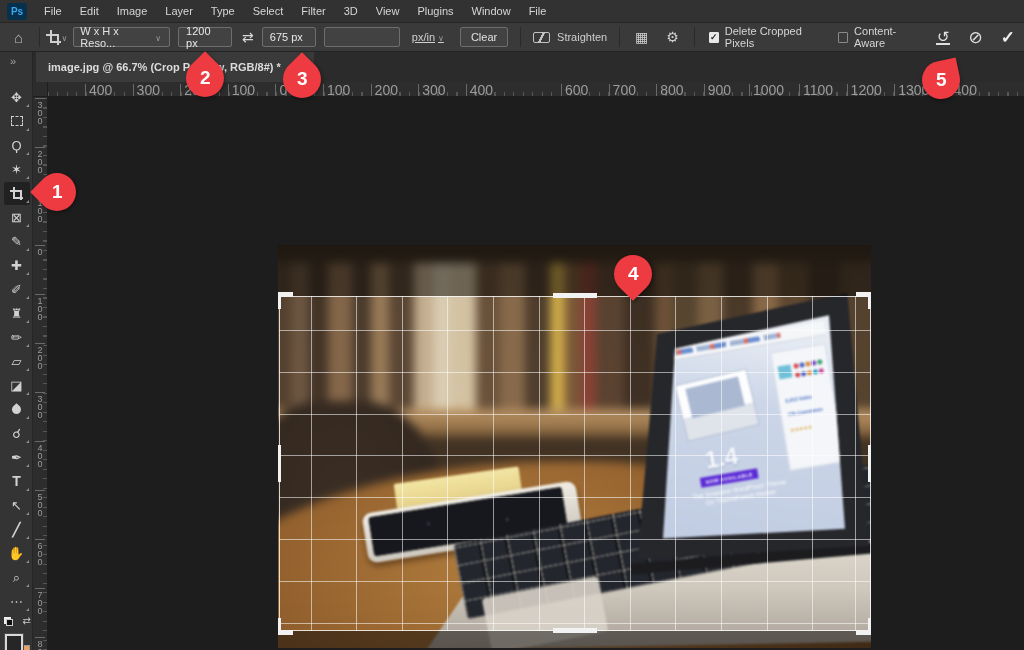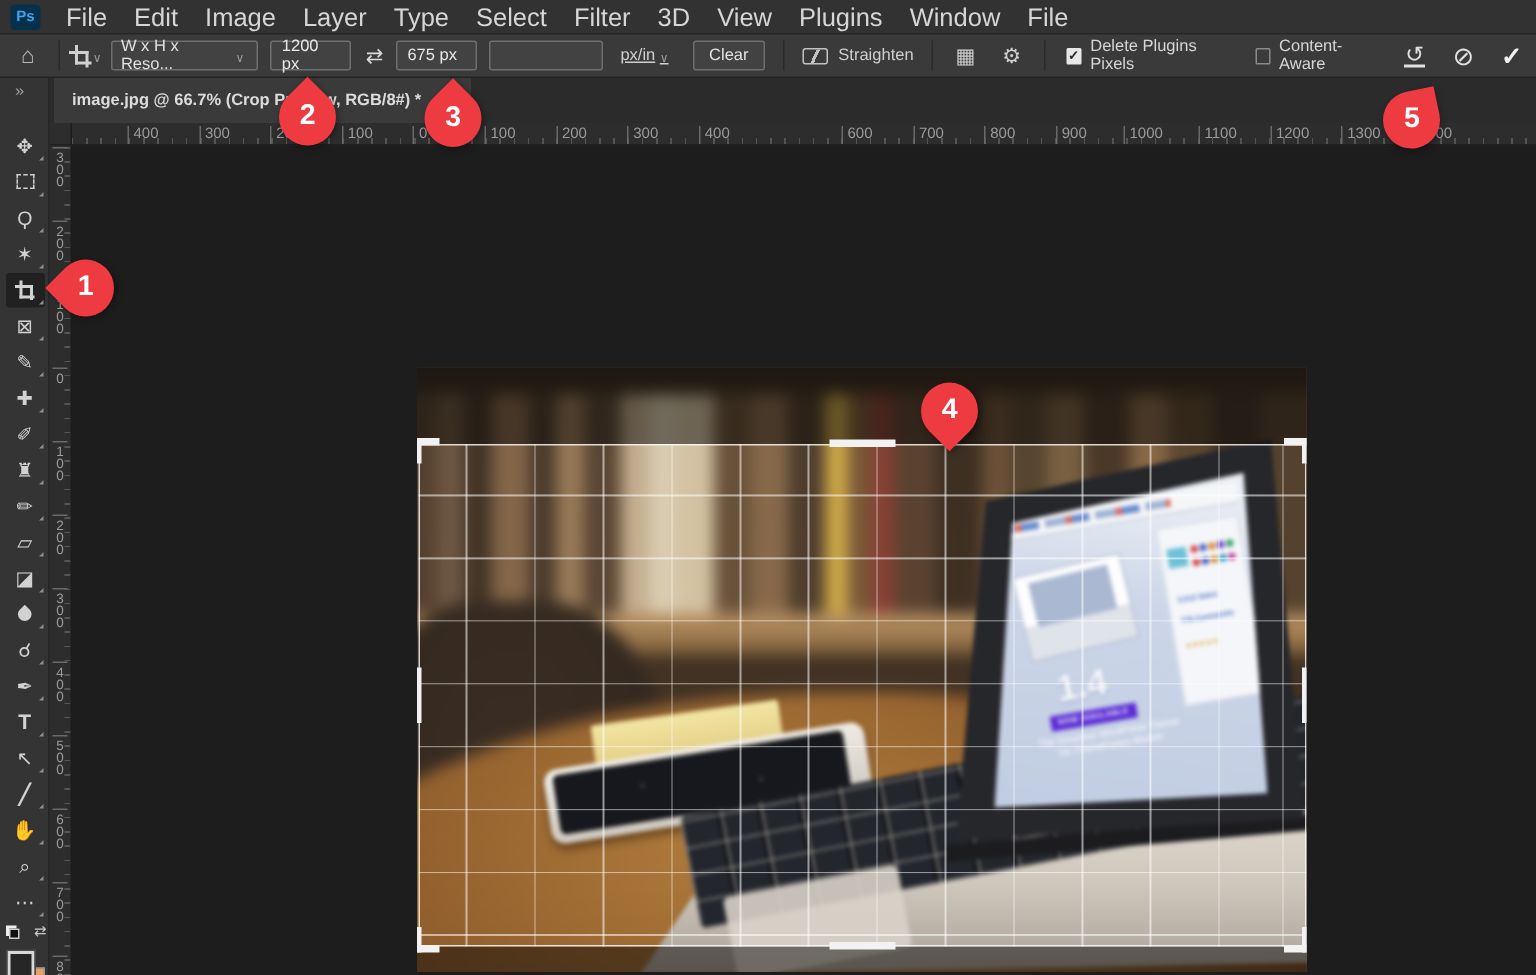--- a/index.html
+++ b/index.html
@@ -7,21 +7,21 @@
        font-family:"Liberation Sans",sans-serif;background:#1d1d1d;
        -webkit-user-select:none;user-select:none;}
   .app *{box-sizing:border-box;}
 
   
   .menubar{position:absolute;left:0;top:0;width:1024px;height:23px;background:#323232;
            display:flex;align-items:center;border-bottom:1px solid #262626;z-index:10;}
   .ps-logo{width:20px;height:17px;margin:0 8px 0 7px;border-radius:3px;background:#06304b;
            color:#3aa7f0;font-size:10px;font-weight:bold;display:flex;align-items:center;
            justify-content:center;}
-  .mitem{color:#d6d6d6;font-size:17px;padding:0 9px;line-height:23px;cursor:default;}
+  .mitem{color:#d6d6d6;font-size:11px;padding:0 9px;line-height:23px;cursor:default;}
 
   
   .optionsbar{position:absolute;left:0;top:23px;width:1024px;height:29px;background:#3a3a3a;
               border-bottom:1px solid #232323;display:flex;align-items:center;z-index:10;
               color:#cfcfcf;font-size:11px;}
   .ob-home{color:#b9b9b9;font-size:15px;margin:0 10px 0 14px;}
   .vdiv{width:1px;height:20px;background:#2a2a2a;margin:0 6px;}
   .crop-glyph{position:relative;width:14px;height:14px;display:inline-block;}
   .crop-glyph::before{content:"";position:absolute;left:4px;top:0;width:9px;height:11px;
         border-left:2px solid #cfcfcf;border-bottom:2px solid #cfcfcf;}
@@ -87,21 +87,21 @@
   .sw-fg{position:absolute;left:1px;top:0;width:18px;height:18px;border:2px solid #d8d8d8;
          outline:1px solid #4a4a4a;}
 
   
   .corner{position:absolute;left:33px;top:82px;width:15px;height:15px;background:#2d2d2d;
           border-right:1px solid #1e1e1e;border-bottom:1px solid #1e1e1e;z-index:6;}
   .hruler{position:absolute;left:48px;top:82px;width:976px;height:15px;background:#2d2d2d;
           border-bottom:1px solid #1e1e1e;z-index:6;overflow:hidden;
           background-image:repeating-linear-gradient(90deg,#555 0 1px,transparent 1px 9.5px);
           background-size:100% 4px;background-position:0 100%;background-repeat:no-repeat;}
-  .hlab{position:absolute;top:2px;font-size:10px;color:#9c9c9c;
+  .hlab{position:absolute;top:2px;font-size:14px;color:#9c9c9c;
         border-left:1px solid #6a6a6a;padding-left:3px;line-height:12px;}
   .vruler{position:absolute;left:33px;top:97px;width:15px;height:553px;background:#2d2d2d;
           border-right:1px solid #1e1e1e;z-index:6;overflow:hidden;
           background-image:repeating-linear-gradient(0deg,#555 0 1px,transparent 1px 9.5px);
           background-size:4px 100%;background-position:100% 0;background-repeat:no-repeat;}
   .vlab{position:absolute;left:2px;width:10px;font-size:9px;line-height:8px;color:#9c9c9c;
         text-align:center;border-top:1px solid #6a6a6a;padding-top:2px;}
 
   
   .canvas{position:absolute;left:48px;top:97px;width:976px;height:553px;background:#1d1d1d;}
@@ -265,21 +265,21 @@
     <div class="straighten">
       <span class="straighten-icon"></span>
       <span>Straighten</span>
     </div>
     <span class="vdiv"></span>
     <span class="ob-icon">▦</span>
     <span class="ob-icon">⚙</span>
     <span class="vdiv"></span>
     <div class="chk">
       <span class="chkbox on">✓</span>
-      <span>Delete Plugins Pixels</span>
+      <span>Delete Cropped Pixels</span>
     </div>
     <div class="chk">
       <span class="chkbox"></span>
       <span>Content-Aware</span>
     </div>
     <span class="reset-icon">↺</span>
     <span class="cancel-icon">⊘</span>
     <span class="commit-icon">✓</span>
   </div>
 

